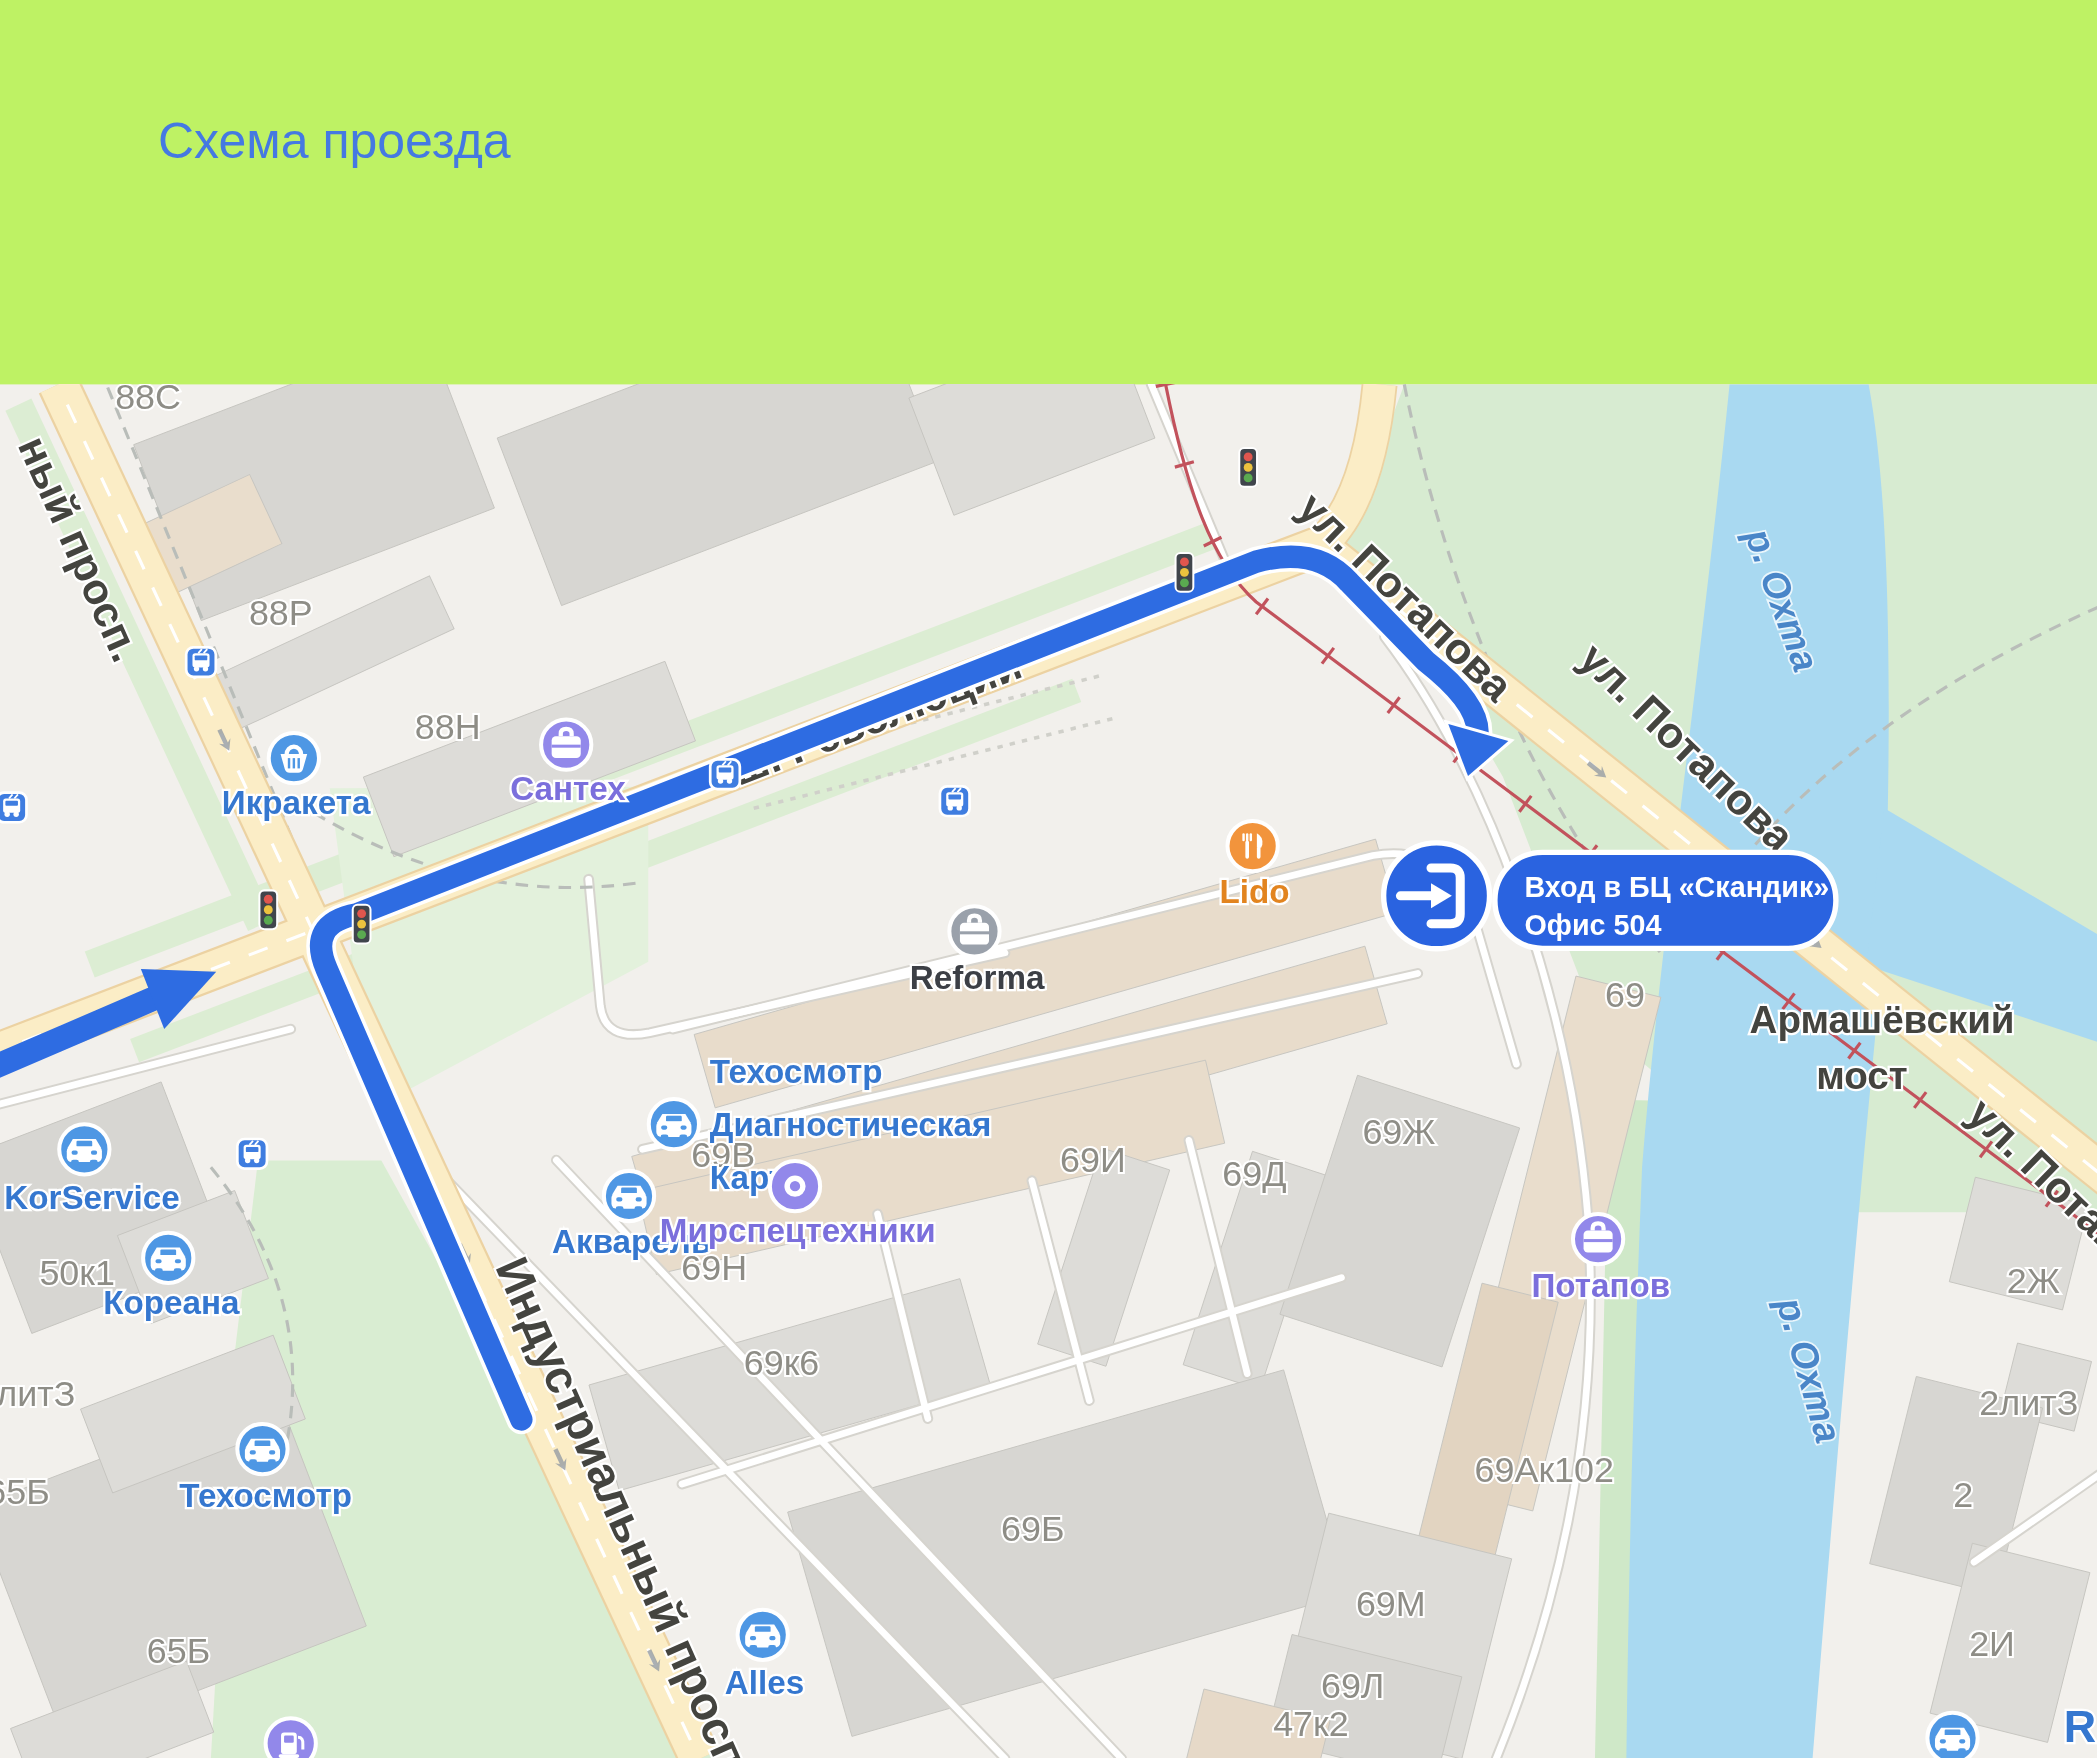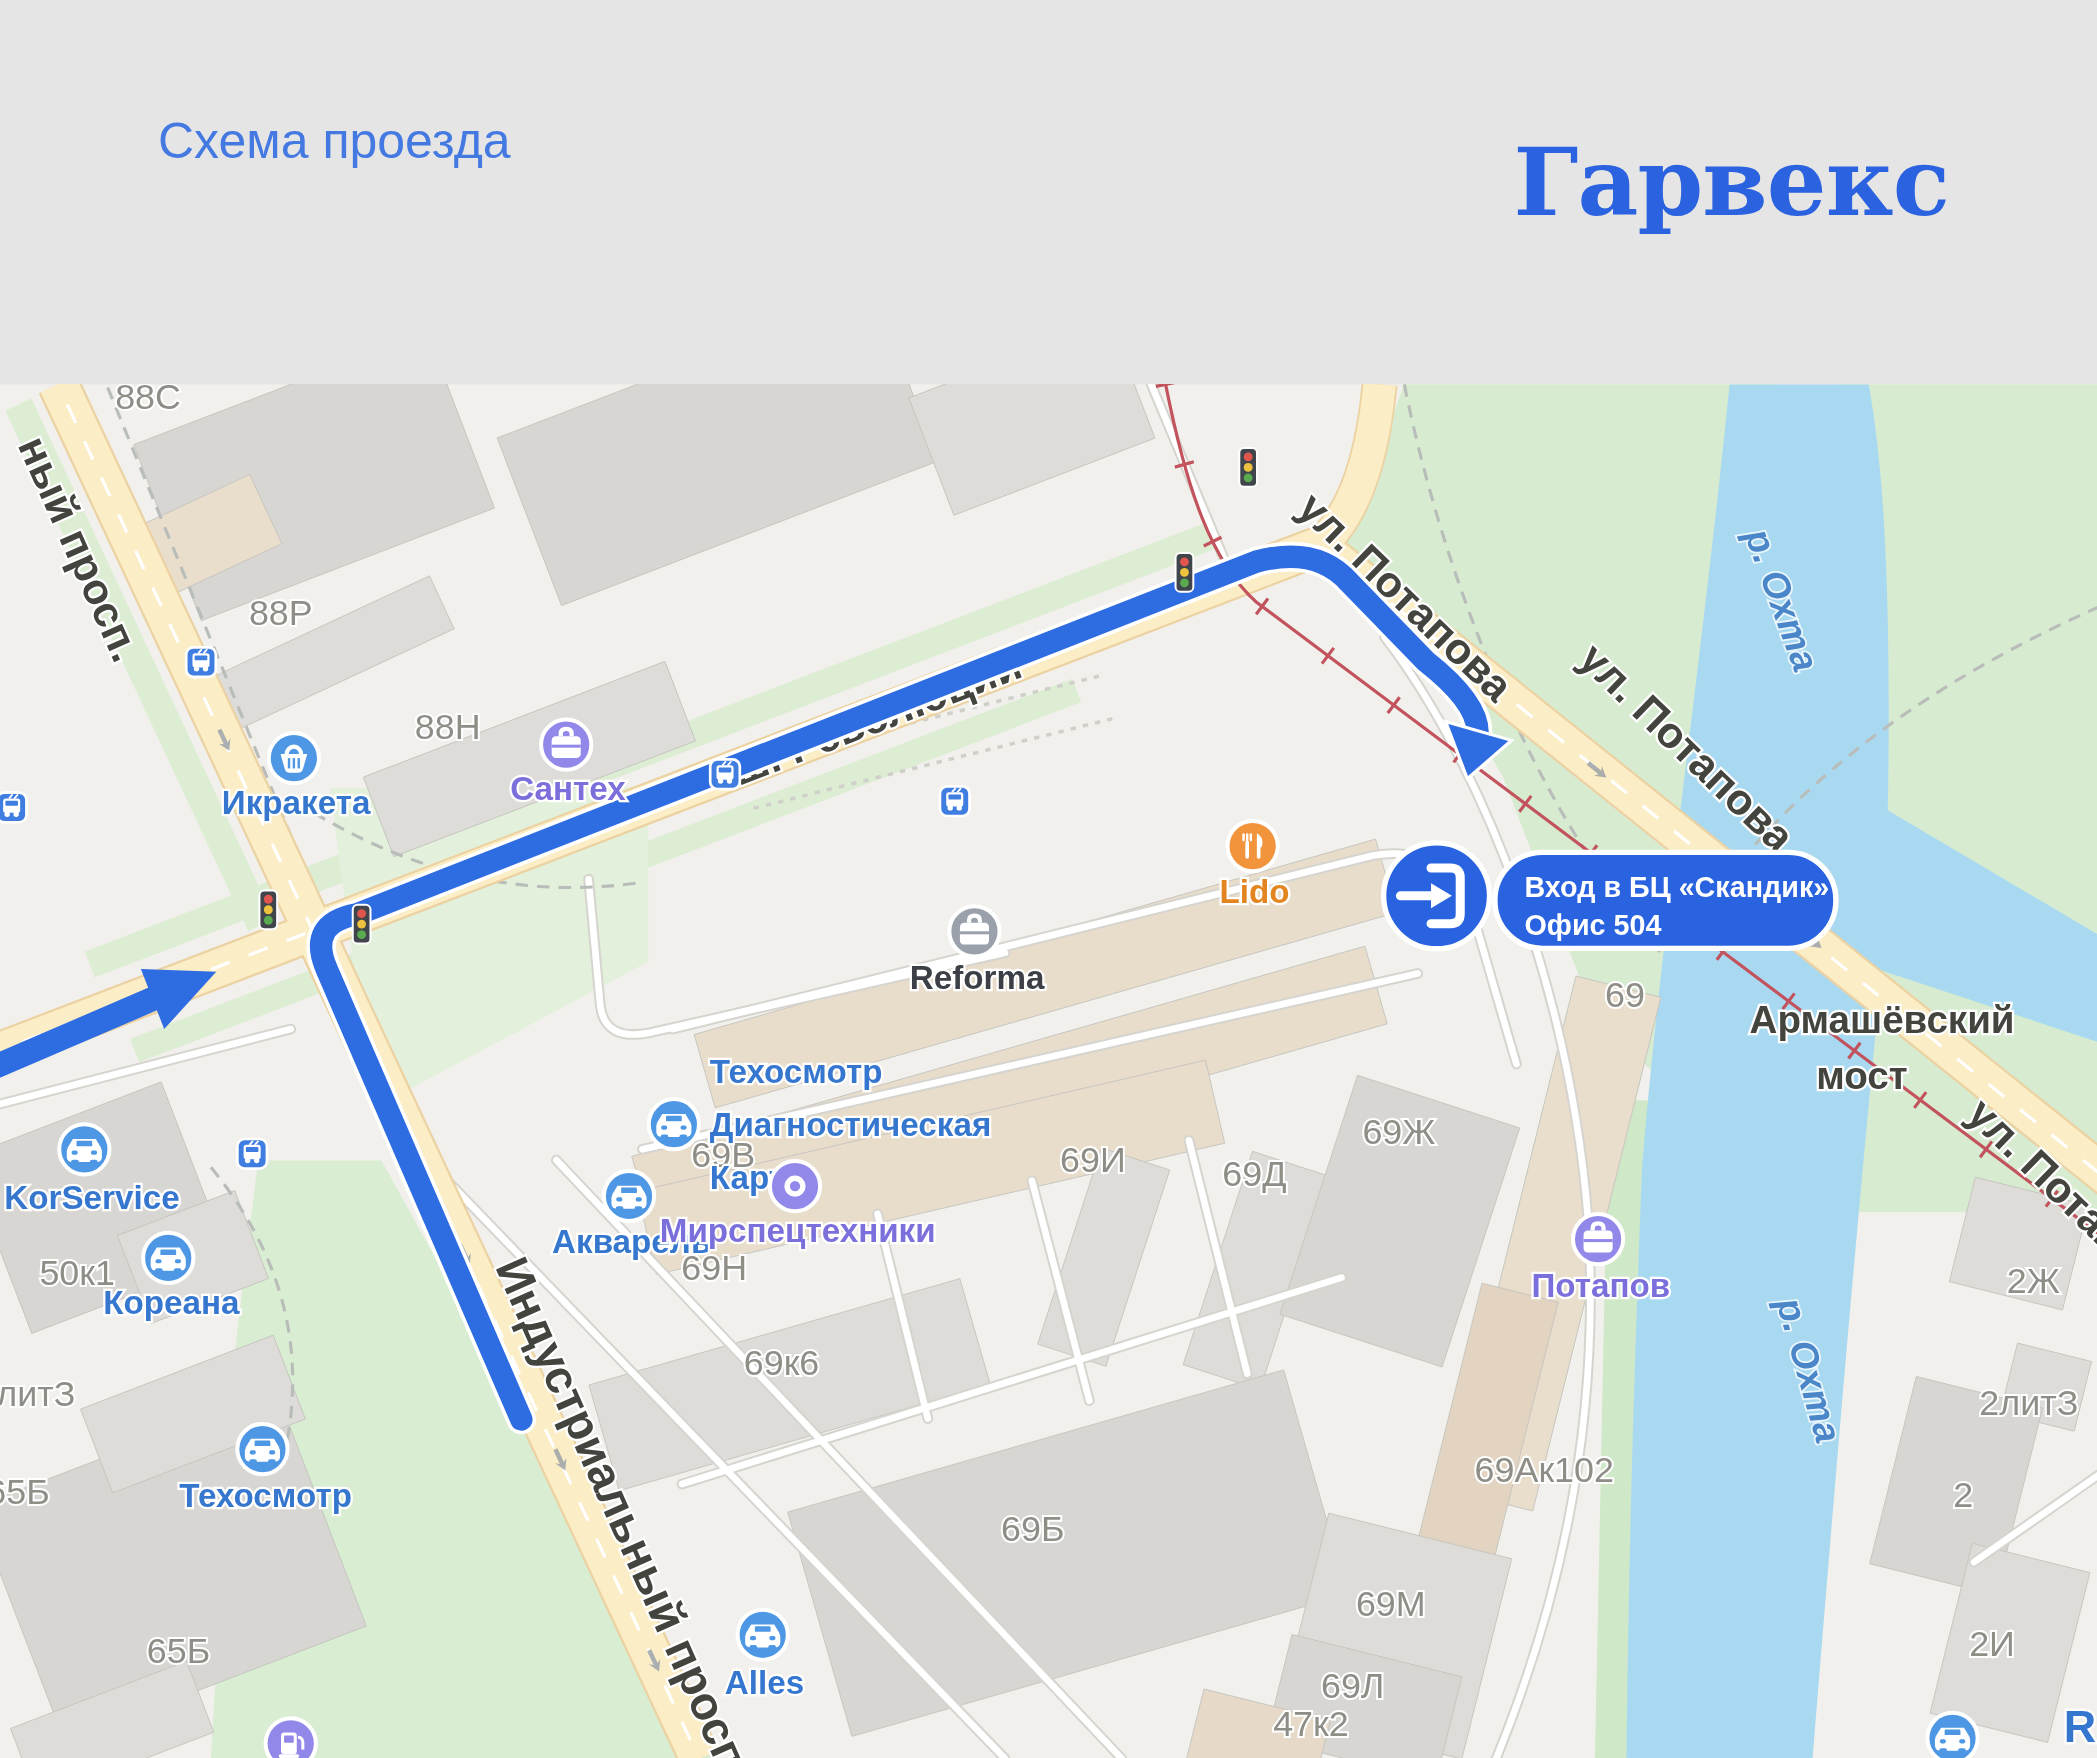--- a/index.html
+++ b/index.html
@@ -1,37 +1,36 @@
 <!DOCTYPE html>
 <html style="font-size:7.2px"><head>
 <meta charset="utf-8">
 <style>
   html,body{margin:0;padding:0;background:#fff;}
-  .page{position:relative;width:2097px;height:1758px;background:#e5e5e5;overflow:hidden;
+  .page{position:relative;width:2097px;height:1758px;background:#bef264;overflow:hidden;
         font-family:"Liberation Sans",sans-serif;}
   .hdr-sub{position:absolute;left:158px;top:112px;font-size:50px;font-weight:400;color:#4579e2;}
   .hdr-title{position:absolute;left:158px;top:179px;font-size:59px;font-weight:700;color:#2b60da;letter-spacing:0.9px;}
   .brand{position:absolute;right:148px;top:127px;font-family:"DejaVu Serif",serif;font-weight:700;
          font-size:94px;color:#2b62e0;letter-spacing:-0.9px;}
   #map{position:absolute;left:0;top:384px;width:2097px;height:1375px;display:block;}
   text{font-family:"Liberation Sans",sans-serif;}
   .st-label{font-weight:700;fill:#44443f;stroke:#ffffff;stroke-width:10;paint-order:stroke;}
   .water-label{font-style:italic;font-weight:600;fill:#4a86c8;stroke:#eaf6fc;stroke-width:8;paint-order:stroke;}
   .bl-label{font-weight:400;fill:#8e8d86;stroke:#ffffff;stroke-width:9;paint-order:stroke;}
   .poi-label{font-weight:700;stroke:#ffffff;stroke-width:10;paint-order:stroke;}
   .callout-text{font-weight:700;fill:#ffffff;}
   .tint{fill:var(--tint,#4e97e4);}
 </style>
 </head>
 <body>
 
 <div class="page">
 
   <div class="hdr-sub">Схема проезда</div>
-  <div class="brand">Гарвекс</div>
 
   <svg id="map" viewBox="0 855 4674 3063" xmlns="http://www.w3.org/2000/svg">
     <defs>
       <g id="icon-car">
         <path d="M -19,-17 h38 l9,15 h-56 z" fill="#fff"></path>
         <rect class="tint" x="-13" y="-14" width="26" height="10" rx="2"></rect>
         <rect x="-29" y="-5" width="58" height="26" rx="8" fill="#fff"></rect>
         <rect class="tint" x="-22" y="17" width="13" height="9" rx="4"></rect>
         <rect class="tint" x="9" y="17" width="13" height="9" rx="4"></rect>
         <rect class="tint" x="-21" y="2" width="10" height="7" rx="3"></rect>

